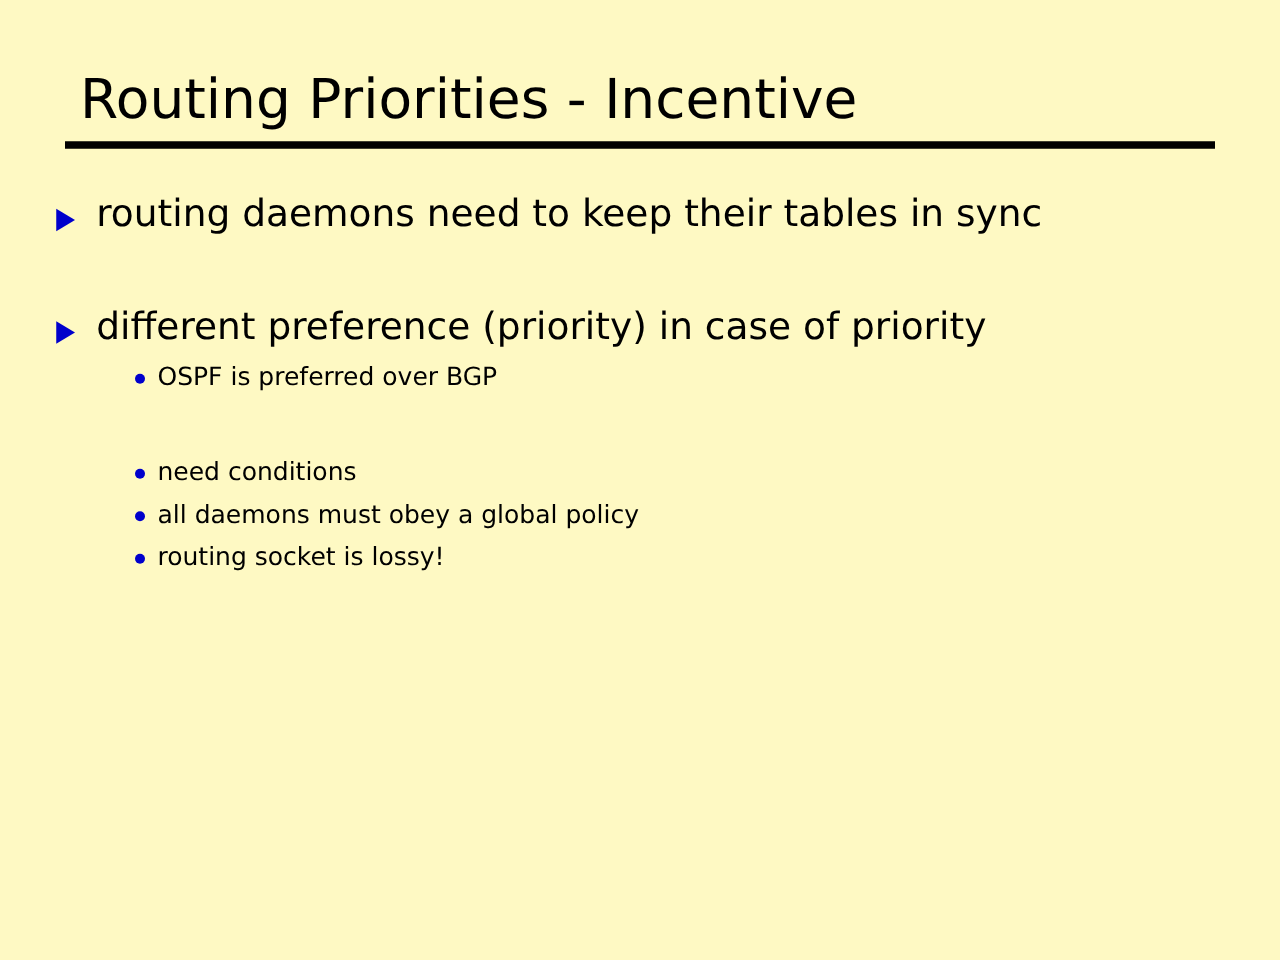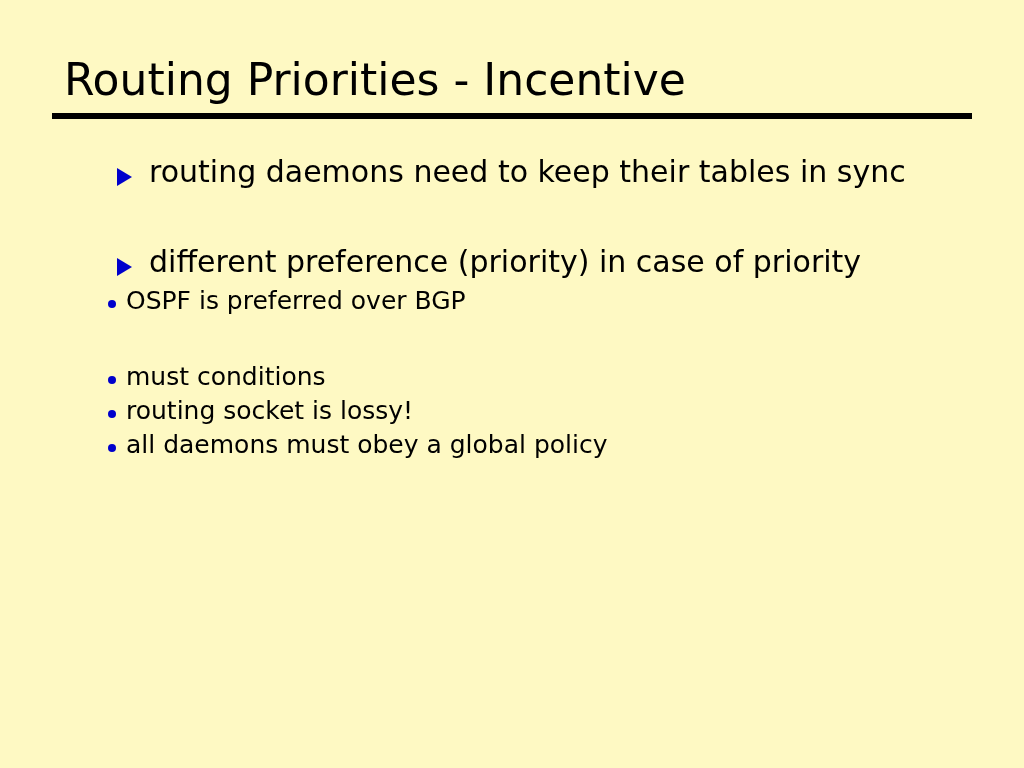--- a/index.html
+++ b/index.html
@@ -55,21 +55,21 @@
 
   .bullet-group {
     position: relative;
   }
 
   
   .row-l1 {
     position: relative;
     display: flex;
     align-items: baseline;
-    padding-left: 117px;
+    padding-left: 45px;
     height: 44px;
   }
 
   .row-l1 .marker-l1 {
     flex: 0 0 auto;
     width: 32px;
     position: relative;
     top: -1px;
   }
 
@@ -111,21 +111,21 @@
     display: inline-block;
     width: 8px;
     height: 8px;
     border-radius: 50%;
     background: #0000cc;
     vertical-align: middle;
   }
 
   .row-l2 .text-l2 {
     flex: 0 1 auto;
-    font-size: 25px;
+    font-size: 20px;
     line-height: 34px;
     color: #000000;
     white-space: nowrap;
   }
 
   
   .gap-after-group {
     height: 46px;
   }
   .gap-small {
@@ -159,29 +159,29 @@
       <div class="row-l2">
         <span class="marker-l2"><i class="dot"></i></span>
         <span class="text-l2">OSPF is preferred over BGP</span>
       </div>
     </div>
     <div class="gap-small"></div>
 
     <div class="bullet-group">
       <div class="row-l2">
         <span class="marker-l2"><i class="dot"></i></span>
-        <span class="text-l2">must conditions</span>
+        <span class="text-l2">need conditions</span>
+      </div>
+      <div class="row-l2">
+        <span class="marker-l2"><i class="dot"></i></span>
+        <span class="text-l2">all daemons must obey a global policy</span>
       </div>
       <div class="row-l2">
         <span class="marker-l2"><i class="dot"></i></span>
         <span class="text-l2">routing socket is lossy!</span>
-      </div>
-      <div class="row-l2">
-        <span class="marker-l2"><i class="dot"></i></span>
-        <span class="text-l2">all daemons must obey a global policy</span>
       </div>
     </div>
     <div class="gap-after-group"></div>
 
 
   </div>
 
 </div>
 
 </body></html>

